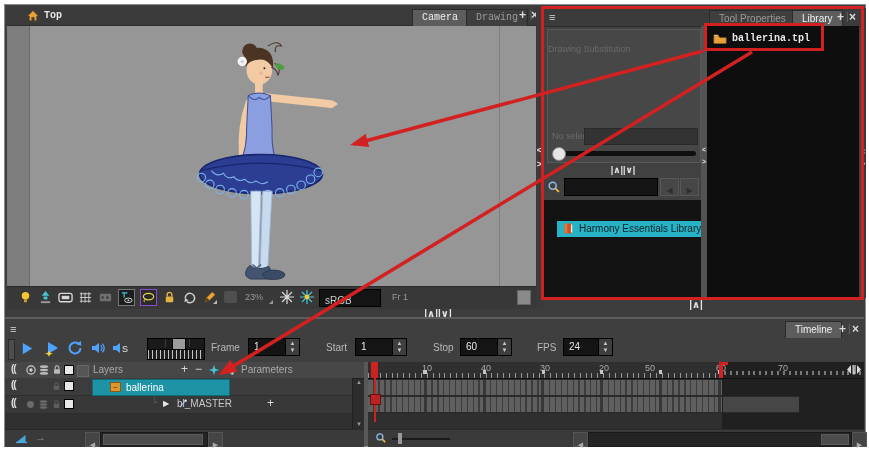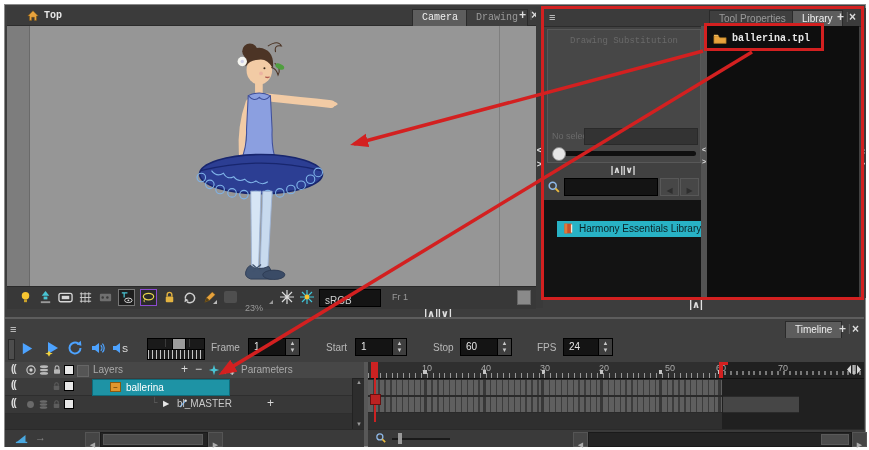--- a/index.html
+++ b/index.html
@@ -164,21 +164,21 @@
           </svg>
         </span>
       <span class="a icon" style="left:195px;top:3px;">
         <svg width="15" height="15" viewBox="0 0 16 16">
             <path d="M3 13 L5 8 L11 2 L14 5 L8 11 Z" fill="#e8a33d" stroke="#7a5515" stroke-width=".5"></path>
             <path d="M3 13 L5 8 L8 11 Z" fill="#5a4315"></path>
           </svg>
         <span class="a" style="left:11px;top:10px;width:0;height:0;border-bottom:4px solid #bbb;border-left:4px solid rgba(0,0,0,0);"></span>
         </span>
       <span class="a" style="left:217px;top:4px;width:13px;height:12px;background:#4f4f4f;border-radius:2px;"></span>
-      <span class="a nw" style="left:238px;top:16px;font-size:9px;color:#9a9a9a;">23%</span>
+      <span class="a nw" style="left:238px;top:5px;font-size:9px;color:#9a9a9a;">23%</span>
       <span class="a" style="left:262px;top:13px;width:0;height:0;border-bottom:4px solid #9a9a9a;border-left:4px solid rgba(0,0,0,0);"></span>
       <span class="a icon" style="left:272px;top:2px;">
         <svg width="16" height="16" viewBox="0 0 16 16" stroke="#dcdcdc" stroke-width="1.2">
             <path d="M8 1 V15 M1 8 H15 M3 3 L13 13 M13 3 L3 13"></path>
           </svg>
         </span>
       <span class="a icon" style="left:292px;top:2px;">
         <svg width="16" height="16" viewBox="0 0 16 16" stroke="#3fc8dc" stroke-width="1.2">
             <path d="M8 1 V15 M1 8 H15 M3 3 L13 13 M13 3 L3 13"></path>
             <circle cx="8" cy="8" r="2.4" fill="#f7c531" stroke="none"></circle>
@@ -205,21 +205,21 @@
     <div class="a" style="left:0;top:0;width:318px;height:18px;background:#3b3b3b;border-bottom:1px solid #2c2c2c;">
       <span class="a gbtn" style="left:6px;top:2px;font-size:11px;">≡</span>
       <span class="a tab" style="left:166px;top:2px;">Tool Properties</span>
       <span class="a tab active" style="left:249px;top:2px;">Library</span>
       <span class="a gbtn" style="left:294px;top:2px;">+</span>
       <span class="a sep" style="left:303px;top:3px;">|</span>
       <span class="a gbtn" style="left:306px;top:2px;">×</span>
     </div>
 
     <div class="a" style="left:4px;top:21px;width:152px;height:132px;background:#474747;border:1px solid #585858;">
-      <div class="nw" style="text-align:center;margin-top:6px;font-size:9px;color:#696969;font-family:Liberation Mono, monospace;">Drawing Substitution</div>
+      <div class="nw" style="margin-top:14px;font-size:9px;color:#696969;">Drawing Substitution</div>
       <span class="a nw dimtxt" style="left:4px;top:101px;font-size:9px;">No selection</span>
       <div class="a" style="left:36px;top:98px;width:112px;height:15px;background:#333;border:1px solid #2a2a2a;"></div>
       <div class="a" style="left:4px;top:121px;width:144px;height:5px;background:#101010;border-radius:3px;"></div>
       <div class="a" style="left:4px;top:117px;width:12px;height:12px;background:#e6e6e6;border-radius:50%;border:1px solid #888;"></div>
     </div>
     <span class="a collapse" style="left:55px;top:157px;width:50px;font-size:9px;">|∧||∨|</span>
 
     <span class="a icon" style="left:4px;top:172px;">
       <svg width="14" height="14" viewBox="0 0 16 16">
           <circle cx="6.5" cy="6.5" r="4" fill="none" stroke="#8fb9e8" stroke-width="1.7"></circle>
@@ -448,21 +448,21 @@
 
     <div class="a" style="left:363px;top:43px;width:496px;height:67px;background:#2f2f2f;">
 
       <div class="a" style="left:354px;top:0;width:142px;height:67px;background:#202020;"></div>
 
       <div class="a" style="left:0;top:0;width:496px;height:16px;border-bottom:1px solid #111;">
         <span class="a nw" style="left:46px;top:1px;width:26px;text-align:center;font-size:9px;color:#aaa;">10</span>
         <span class="a nw" style="left:105px;top:1px;width:26px;text-align:center;font-size:9px;color:#aaa;">40</span>
         <span class="a nw" style="left:164px;top:1px;width:26px;text-align:center;font-size:9px;color:#aaa;">30</span>
         <span class="a nw" style="left:223px;top:1px;width:26px;text-align:center;font-size:9px;color:#aaa;">20</span>
-        <span class="a nw" style="left:289px;top:1px;width:26px;text-align:center;font-size:9px;color:#aaa;">50</span>
+        <span class="a nw" style="left:269px;top:1px;width:26px;text-align:center;font-size:9px;color:#aaa;">50</span>
         <span class="a nw" style="left:340px;top:1px;width:26px;text-align:center;font-size:9px;color:#aaa;">60</span>
         <span class="a nw" style="left:402px;top:1px;width:26px;text-align:center;font-size:9px;color:#aaa;">70</span>
         <div class="a rulersq" style="left:0;top:8px;width:354px;height:4px;"></div>
         <div class="a rulercomb" style="left:0;top:11px;width:354px;height:5px;"></div>
         <div class="a rulerdots" style="left:356px;top:9px;width:138px;height:4px;"></div>
 
         <span class="a icon" style="left:478px;top:2px;">
           <svg width="16" height="11" viewBox="0 0 16 11">
               <path d="M5 1 L1 5.5 L5 10 Z M11 1 L15 5.5 L11 10 Z" fill="#d8d8d8"></path>
               <rect x="6.5" y="1" width="1.3" height="9" fill="#d8d8d8"></rect>

